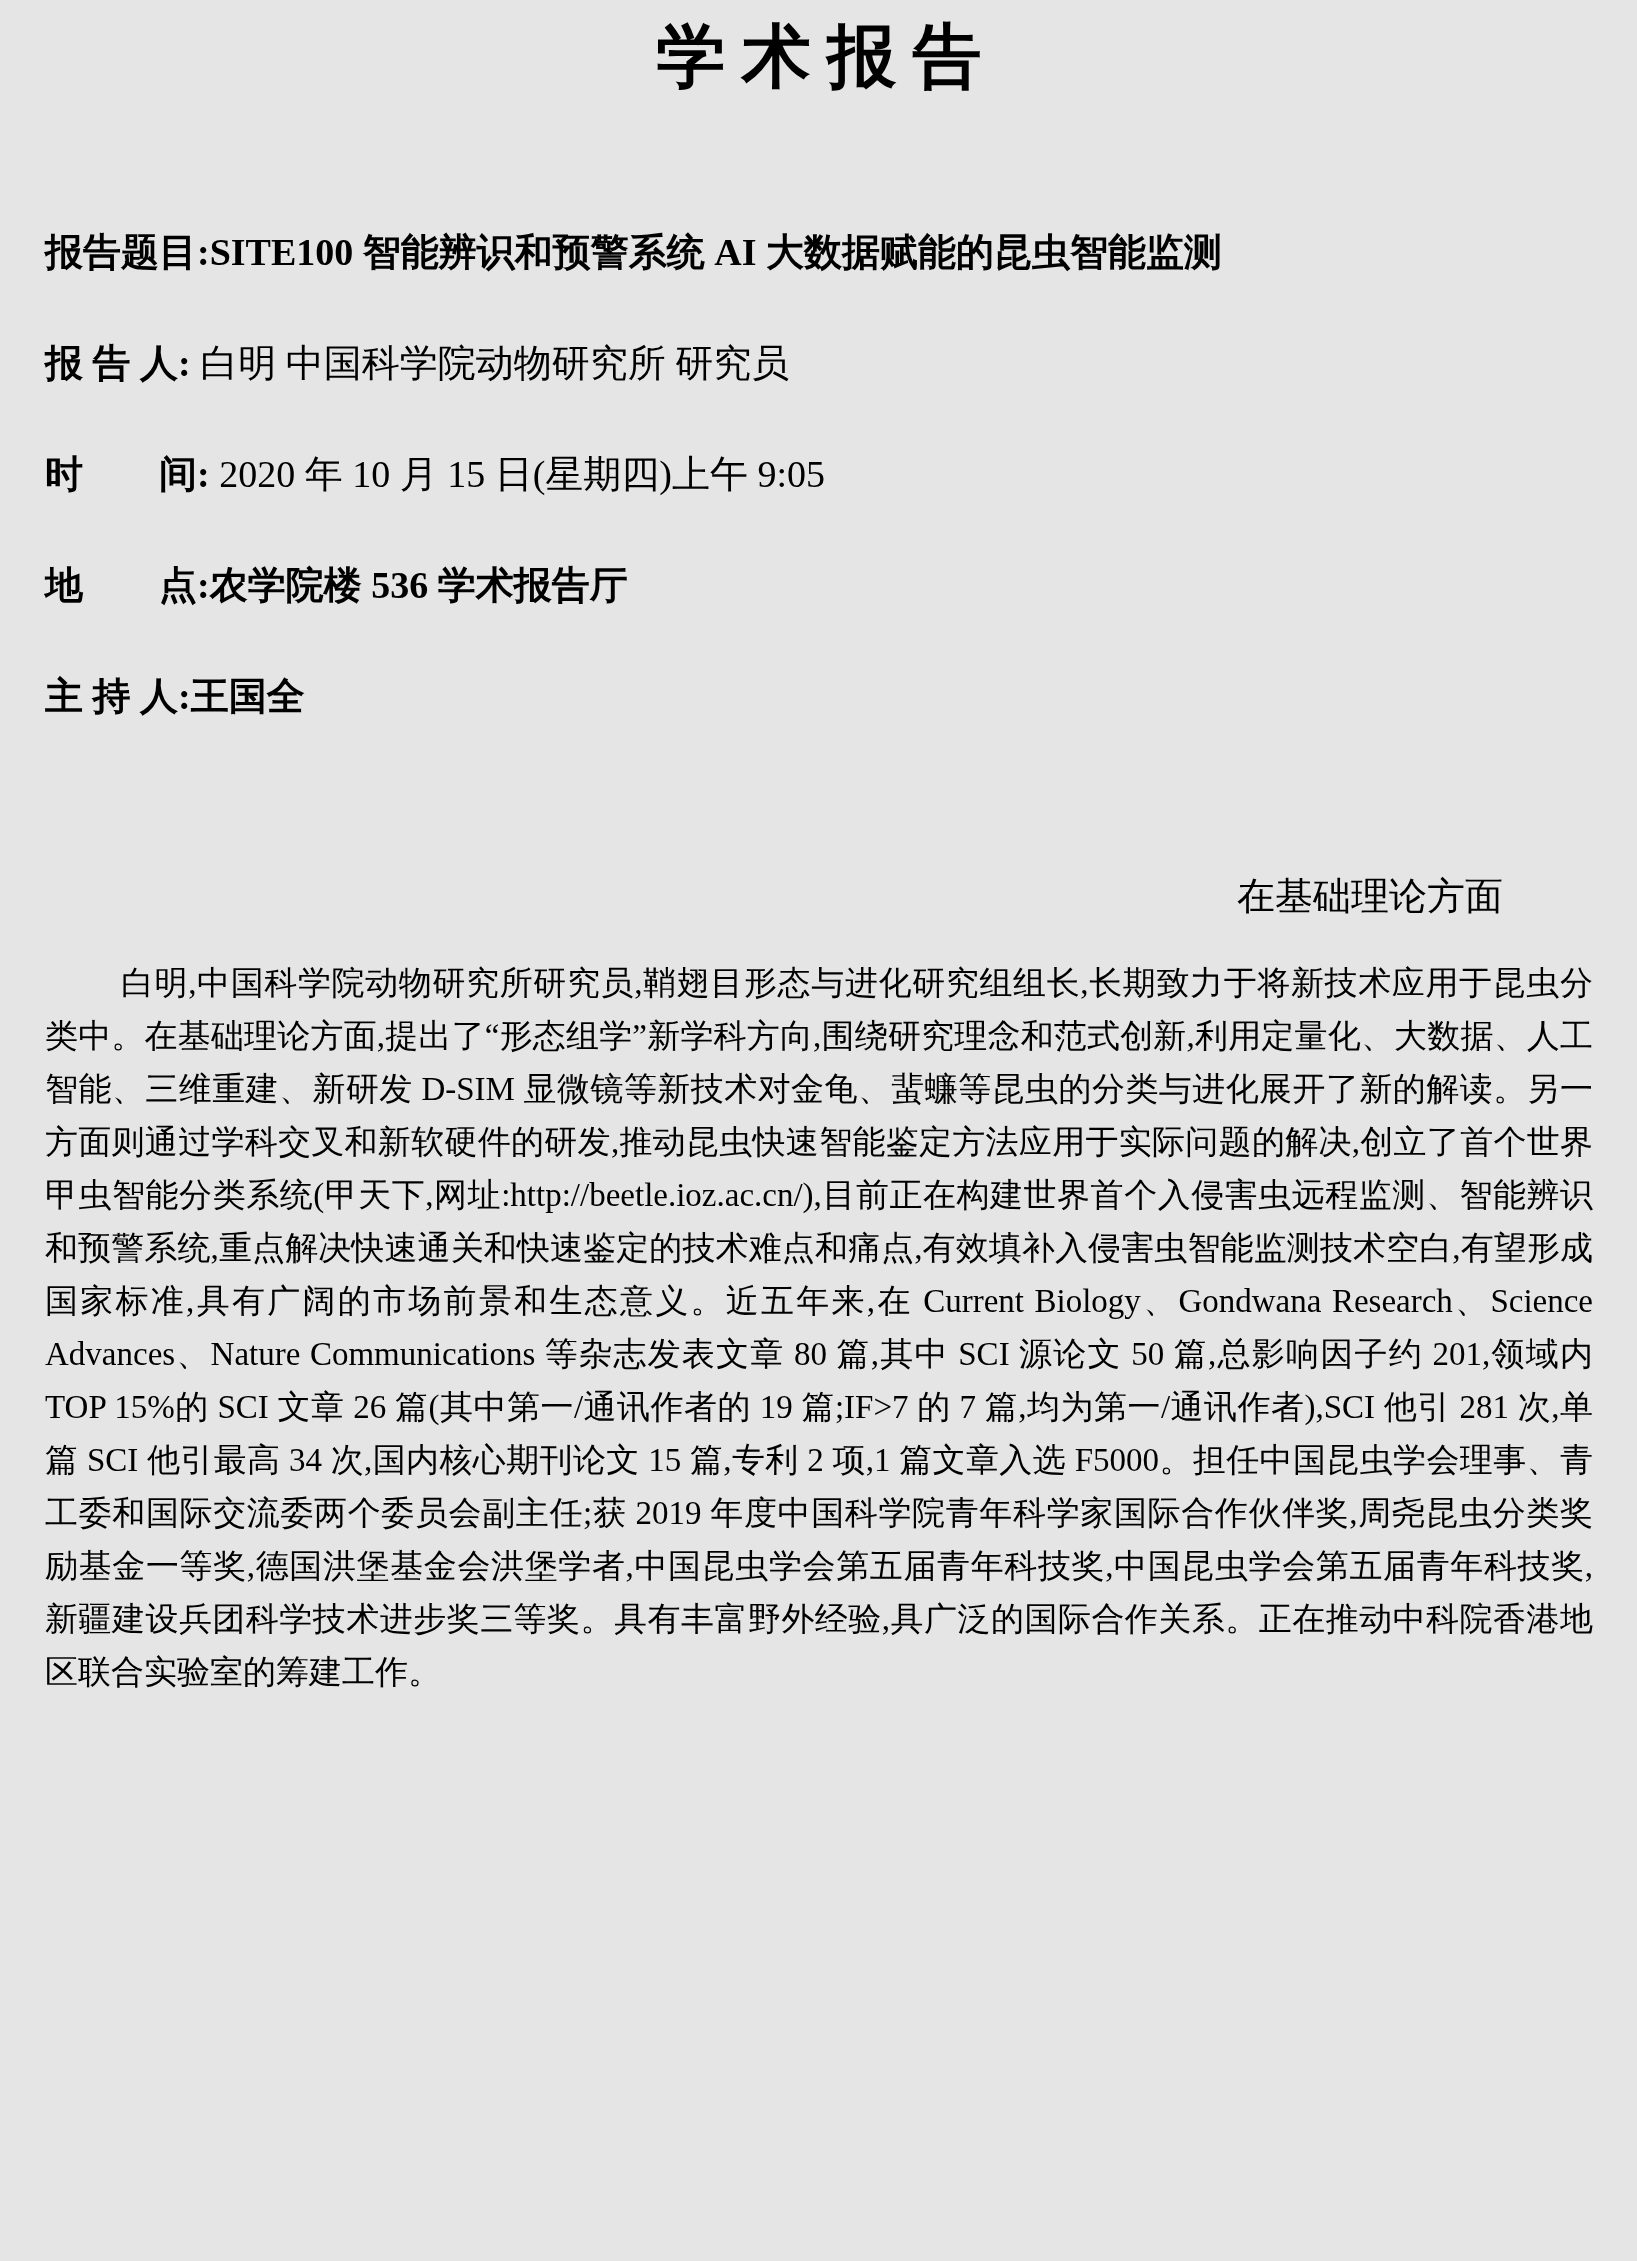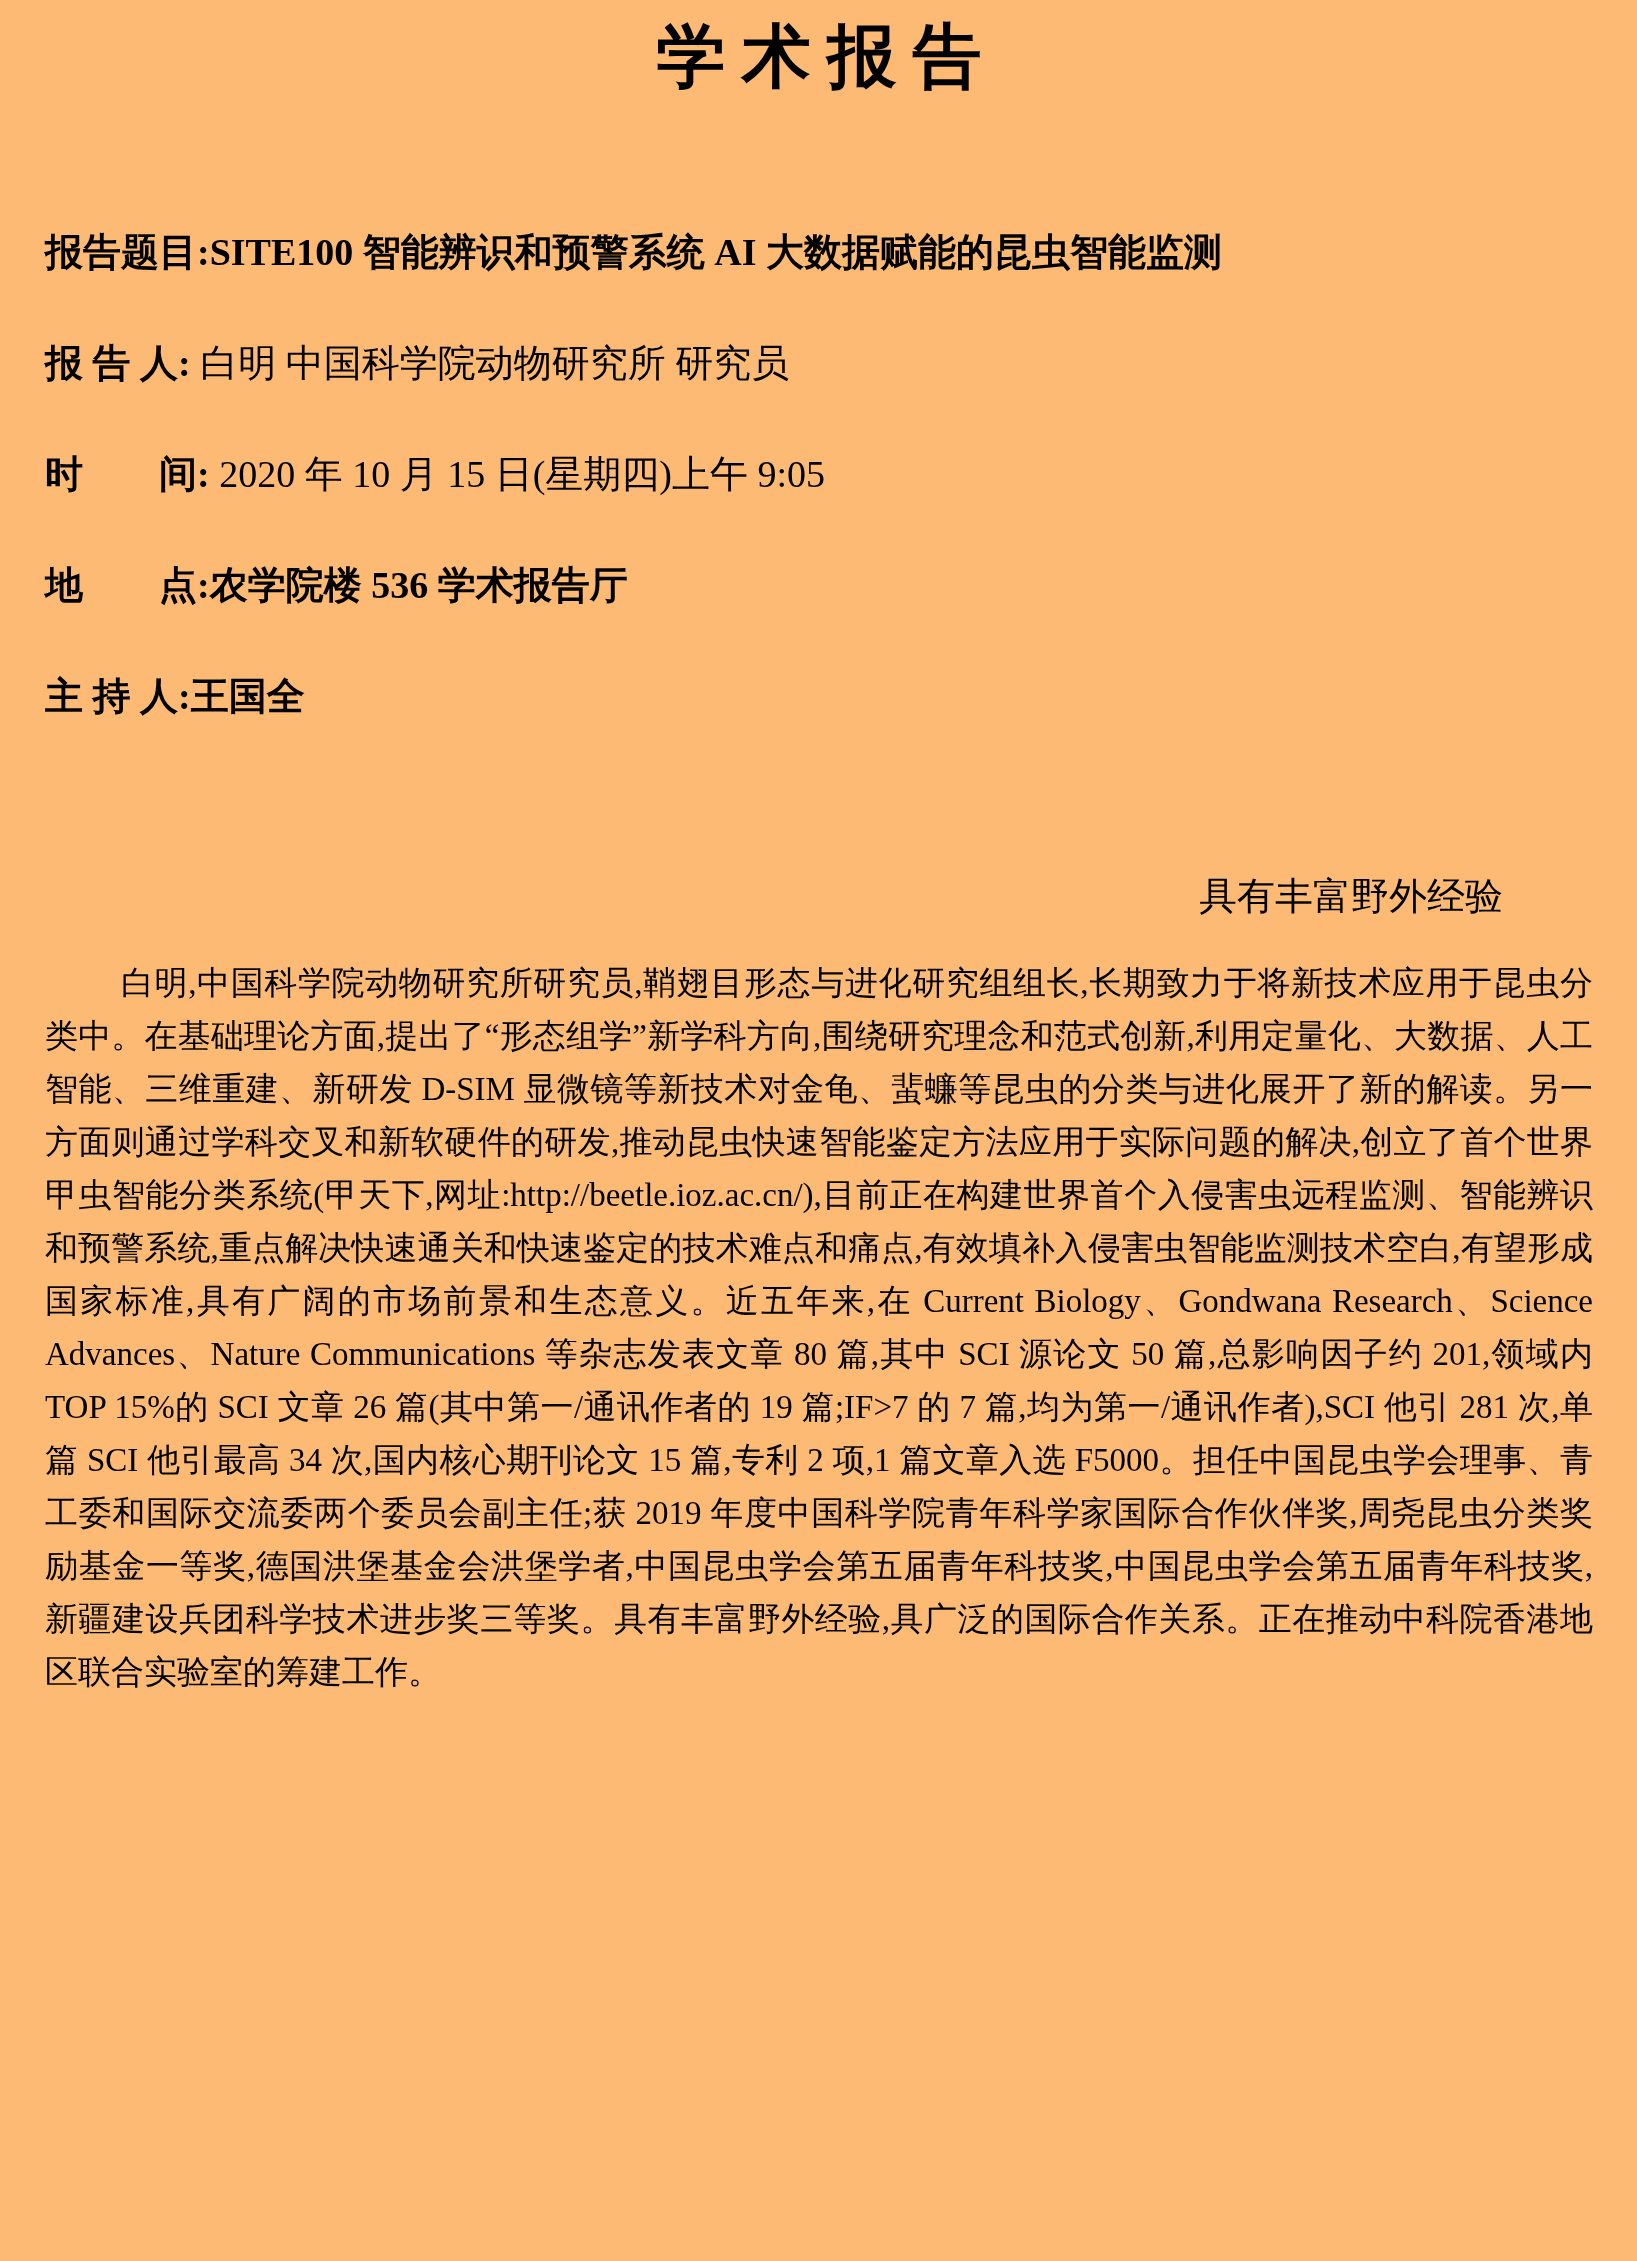--- a/index.html
+++ b/index.html
@@ -6,21 +6,21 @@
     margin: 0;
     padding: 0;
     background: #ffffff;
   }
   .page {
     position: relative;
     width: 1638px;
     height: 2261px;
     box-sizing: border-box;
     padding: 18px 45px 0 45px;
-    background: #fdba74;
+    background: #e5e5e5;
     color: #000000;
     font-family: "Liberation Serif", "DejaVu Serif", serif;
     overflow: hidden;
   }
   .doc-title {
     margin: 0 0 100px 0;
     font-size: 69px;
     font-weight: bold;
     text-align: center;
     letter-spacing: 16.4px;
@@ -80,20 +80,20 @@
   <p class="field"><span class="bold">报 告 人:</span><span> 白明 中国科学院动物研究所 研究员</span></p>
 
   <p class="field"><span class="bold">时　　间:</span><span> 2020 年 10 月 15 日(星期四)上午 9:05</span></p>
 
   <p class="field"><span class="bold">地　　点:</span><span class="bold">农学院楼 536 学术报告厅</span></p>
 
   <p class="field"><span class="bold">主 持 人:</span><span class="bold">王国全</span></p>
 
 
   <div class="signature">
-    <p class="org">具有丰富野外经验</p>
+    <p class="org">在基础理论方面</p>
   </div>
 
 
   <p class="bio-text">白明,中国科学院动物研究所研究员,鞘翅目形态与进化研究组组长,长期致力于将新技术应用于昆虫分类中。在基础理论方面,提出了“形态组学”新学科方向,围绕研究理念和范式创新,利用定量化、大数据、人工智能、三维重建、新研发 D-SIM 显微镜等新技术对金龟、蜚蠊等昆虫的分类与进化展开了新的解读。另一方面则通过学科交叉和新软硬件的研发,推动昆虫快速智能鉴定方法应用于实际问题的解决,创立了首个世界甲虫智能分类系统(甲天下,网址:http://beetle.ioz.ac.cn/),目前正在构建世界首个入侵害虫远程监测、智能辨识和预警系统,重点解决快速通关和快速鉴定的技术难点和痛点,有效填补入侵害虫智能监测技术空白,有望形成国家标准,具有广阔的市场前景和生态意义。近五年来,在 Current Biology、Gondwana Research、Science Advances、Nature Communications 等杂志发表文章 80 篇,其中 SCI 源论文 50 篇,总影响因子约 201,领域内 TOP 15%的 SCI 文章 26 篇(其中第一/通讯作者的 19 篇;IF&gt;7 的 7 篇,均为第一/通讯作者),SCI 他引 281 次,单篇 SCI 他引最高 34 次,国内核心期刊论文 15 篇,专利 2 项,1 篇文章入选 F5000。担任中国昆虫学会理事、青工委和国际交流委两个委员会副主任;获 2019 年度中国科学院青年科学家国际合作伙伴奖,周尧昆虫分类奖励基金一等奖,德国洪堡基金会洪堡学者,中国昆虫学会第五届青年科技奖,中国昆虫学会第五届青年科技奖,新疆建设兵团科学技术进步奖三等奖。具有丰富野外经验,具广泛的国际合作关系。正在推动中科院香港地区联合实验室的筹建工作。</p>
 
 </div>
 
 
 </body></html>

